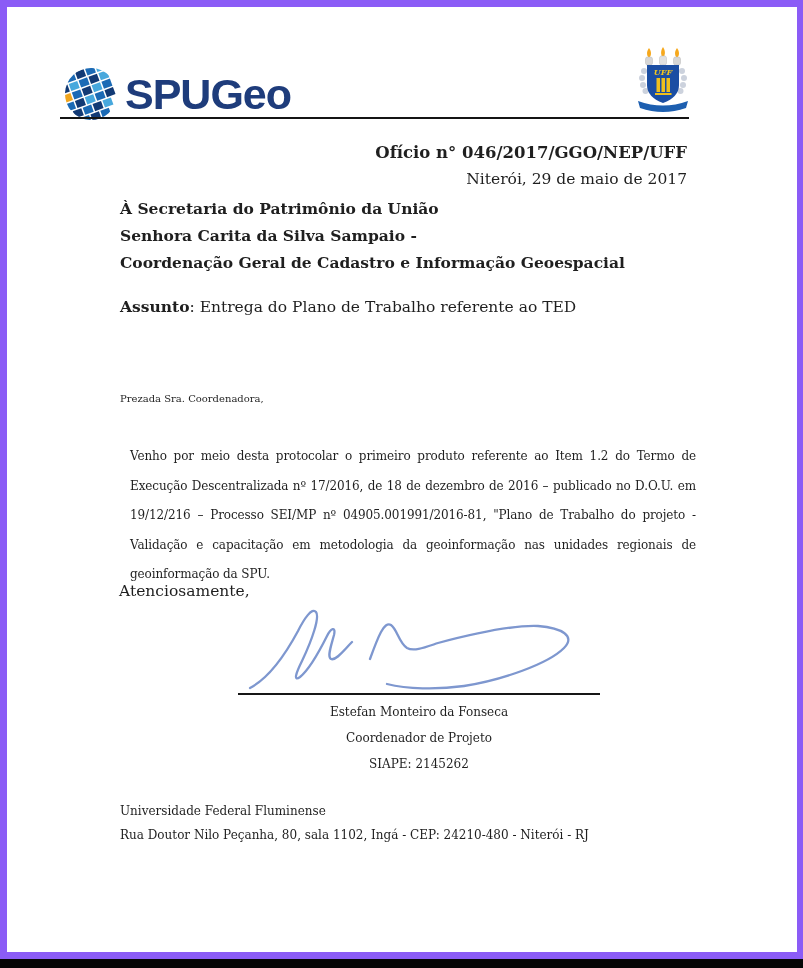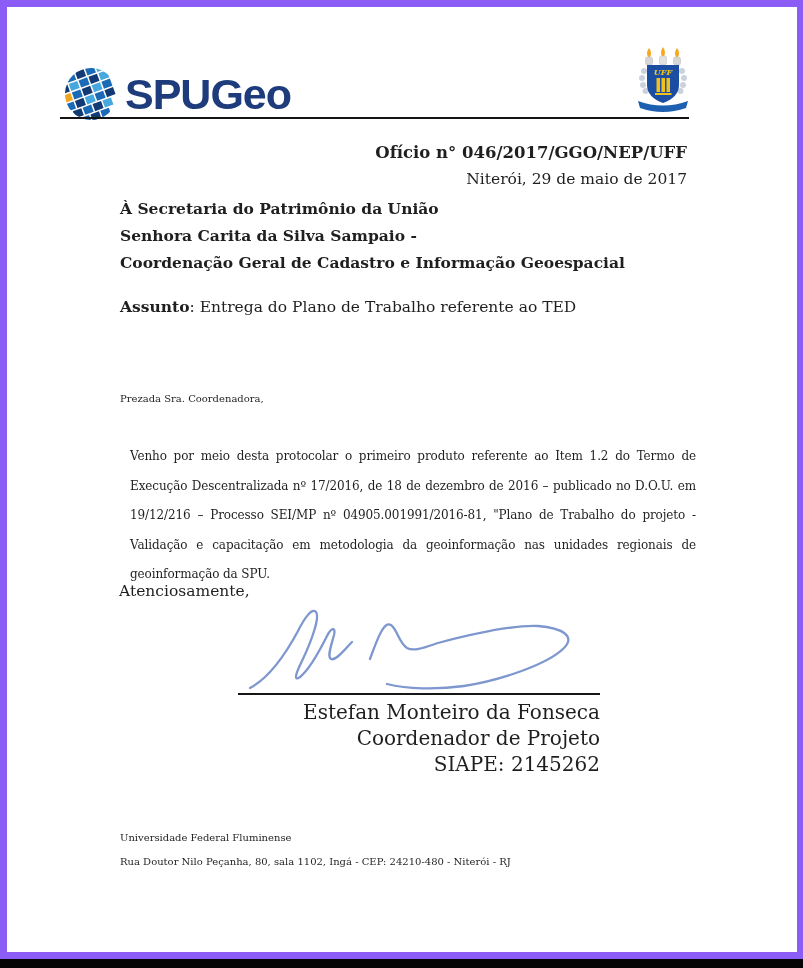--- a/index.html
+++ b/index.html
@@ -23,24 +23,24 @@
   .recipient{position:absolute;left:113px;top:188px;font-size:15.5px;font-weight:700;line-height:27px;}
   .subject{position:absolute;left:113px;top:290px;font-size:15.5px;}
   .subject .lbl{font-weight:700;}
   .salutation{position:absolute;left:113px;top:338px;font-size:10px;margin-top:48px;}
   .bodytext{position:absolute;left:123px;top:391px;width:566px;font-size:12px;line-height:29.5px;text-align:justify;text-align-last:left;letter-spacing:-0.1px;margin-top:44px;}
   .closing{position:absolute;left:112px;top:575px;font-size:15.5px;}
 
   
   .sig-svg{position:absolute;left:225px;top:588px;}
   .sig-line{position:absolute;left:231px;top:686px;width:362px;height:1.5px;background:#161616;}
-  .sig-block{position:absolute;left:231px;top:692px;width:362px;text-align:right;font-size:20px;line-height:26px;}
+  .sig-block{position:absolute;left:231px;top:692px;width:362px;text-align:center;font-size:12px;line-height:26px;}
 
   
-  .footer{position:absolute;left:113px;top:793px;font-size:10px;line-height:23.5px;margin-top:26px;}
+  .footer{position:absolute;left:113px;top:793px;font-size:12px;line-height:23.5px;}
 </style>
 </head>
 <body>
 
 <div class="frame">
   <div class="page">
 
     <div class="logo">
       <svg width="54" height="54" viewBox="0 0 54 54">
         <defs>

